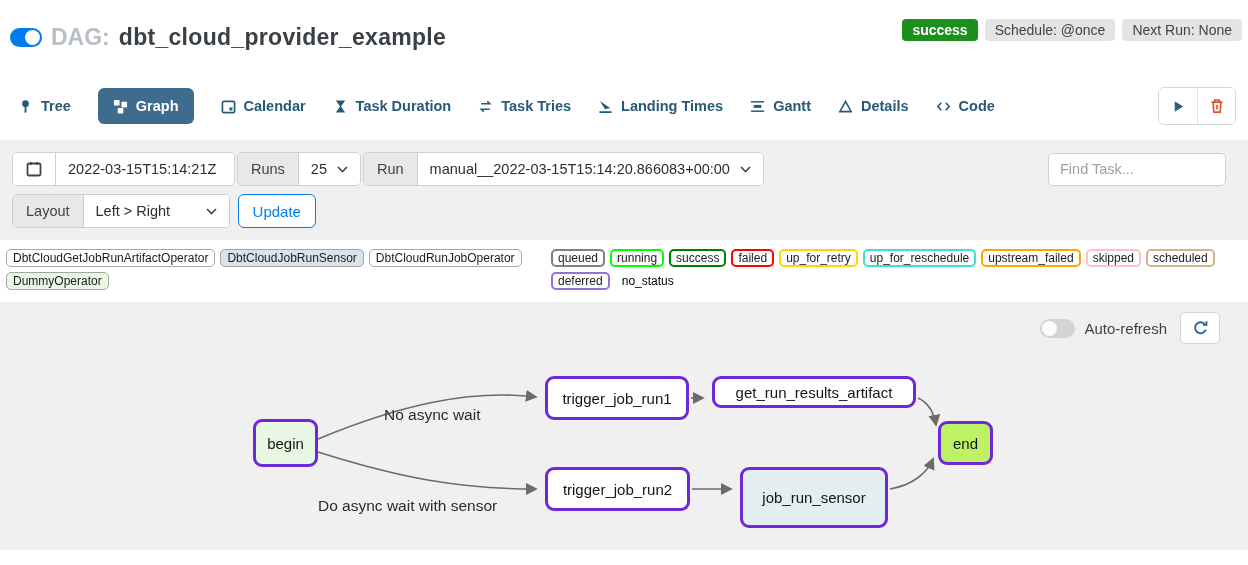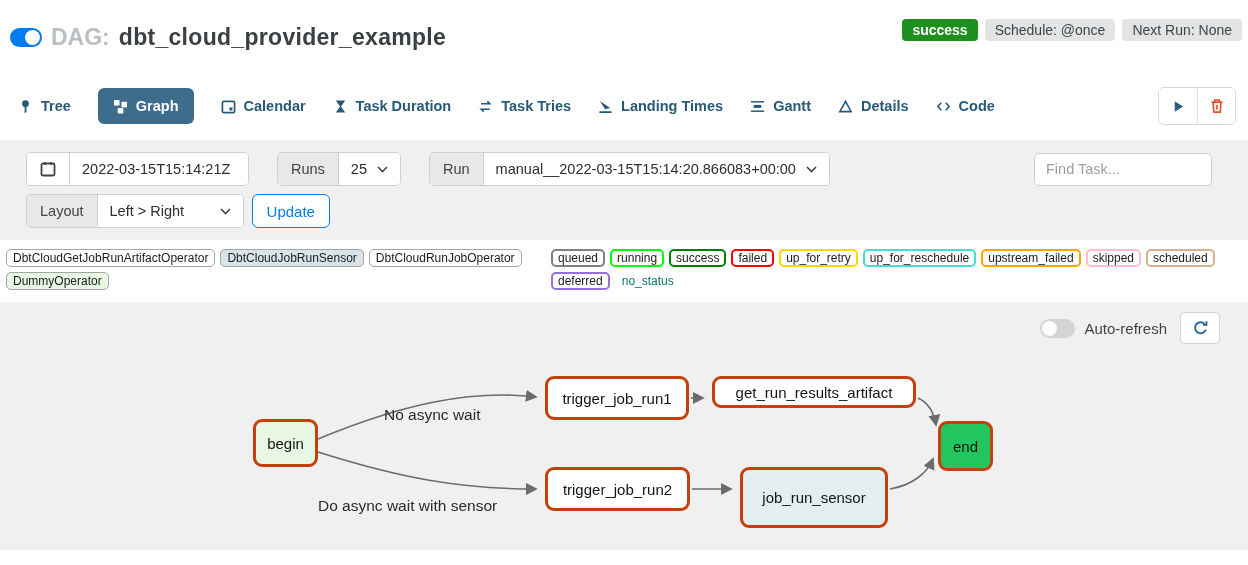--- a/index.html
+++ b/index.html
@@ -19,25 +19,25 @@
   
   .tabbar { display:flex; align-items:center; gap:27px; padding:0 12px 0 18px; margin-top:35px; height:38px; }
   .tab { display:flex; align-items:center; gap:8px; color:#265a78; font-size:14.5px; font-weight:600; cursor:pointer; white-space:nowrap; }
   .tab svg { width:15px; height:15px; flex:0 0 auto; }
   .tab.active { background:#3d6c8c; color:#fff; padding:10px 15px; border-radius:6px; }
   .actions { margin-left:auto; display:flex; border:1px solid #d7d7d7; border-radius:6px; overflow:hidden; background:#fff; }
   .action-btn { width:38px; height:36px; display:flex; align-items:center; justify-content:center; cursor:pointer; background:#fff; border:none; }
   .action-btn + .action-btn { border-left:1px solid #e2e2e2; }
 
   
-  .filter-panel { background:#f0f0f1; margin-top:15px; padding:12px 26px; }
+  .filter-panel { background:#f0f0f1; margin-top:15px; padding:12px 12px; }
   .frow { display:flex; align-items:center; }
   .frow + .frow { margin-top:8px; }
   .igroup { display:flex; align-items:stretch; border:1px solid #cdd0d2; border-radius:5px; overflow:hidden; background:#fff; height:34px; }
-  .igroup + .igroup { margin-left:28px;text-align:right; }
+  .igroup + .igroup { margin-left:2px;text-align:right; }
   .addon { background:#e8e8e9; display:flex; align-items:center; padding:0 13px; font-size:14.5px; color:#3f4447; border-right:1px solid #cdd0d2; }
   .addon.white { background:#fff; }
   .seg { background:#fff; display:flex; align-items:center; gap:10px; padding:0 12px; font-size:14.5px; color:#2b2f33; cursor:pointer; }
   .seg.date { width:178px; }
   .chev { flex:0 0 auto; }
   .find-task { margin-left:auto; margin-right:10px; width:178px; height:33px; border:1px solid #cdd0d2; border-radius:5px; padding:0 11px; font-size:14.5px; color:#3f4447; font-family:"Liberation Sans",sans-serif; background:#fff; }
   .find-task::placeholder { color:#9aa0a4; }
   .update-btn { margin-left:8px; height:34px; padding:0 14px; border:1.5px solid #017cee; color:#017cee; background:#fff; border-radius:6px; font-size:15px; cursor:pointer; font-family:"Liberation Sans",sans-serif; }
 
   
@@ -45,30 +45,30 @@
   .legend-col { display:flex; flex-direction:column; gap:5px; }
   .ops-col { width:545px;justify-content:space-between; }
   .lrow { display:flex; gap:5px; align-items:center; }
   .op-badge { border:1px solid #a5a5a5; border-radius:5px; padding:1px 6px; font-size:12px; color:#1c1c1c; background:#fff; white-space:nowrap; }
   .op-sensor { background:#d9e3ea; }
   .op-dummy  { background:#e8f7e4; }
   .st-badge { border:2px solid; border-radius:5px; padding:0 5px; font-size:12px; color:#1c1c1c; background:#fff; white-space:nowrap; }
   .st-queued{border-color:#808080}.st-running{border-color:#00ff00}.st-success{border-color:#008000}
   .st-failed{border-color:#ff0000}.st-up_for_retry{border-color:#ffd700}.st-up_for_reschedule{border-color:#40e0d0}
   .st-upstream_failed{border-color:#ffa500}.st-skipped{border-color:#ffc0cb}.st-scheduled{border-color:#d2b48c}
-  .st-deferred{border-color:#9370db}.st-no_status{border-color:transparent; color:#0f766e}
+  .st-deferred{border-color:#9370db}.st-no_status{border-color:transparent; color:#000000}
 
   
   .graph { position:relative; background:#f0f0f1; height:248px; margin-top:6px; }
   .edges { position:absolute; left:0; top:0; width:1248px; height:248px; }
-  .node { position:absolute; display:flex; align-items:center; justify-content:center; border:3px solid #c2410c; border-radius:9px; font-size:15px; color:#141414; background:#fff; cursor:pointer; white-space:nowrap; }
+  .node { position:absolute; display:flex; align-items:center; justify-content:center; border:3px solid #6d28d9; border-radius:9px; font-size:15px; color:#141414; background:#fff; cursor:pointer; white-space:nowrap; }
   #n-begin    { left:253px; top:117px; width:65px;  height:48px; background:#e8f7e4; }
   #n-run1     { left:545px; top:74px;  width:144px; height:44px; }
   #n-artifact { left:712px; top:74px;  width:204px; height:32px; }
-  #n-end      { left:938px; top:119px; width:55px;  height:50px; background:#22c55e; }
+  #n-end      { left:938px; top:119px; width:55px;  height:44px; background:#bef264; }
   #n-run2     { left:545px; top:165px; width:145px; height:44px; }
   #n-sensor   { left:740px; top:165px; width:148px; height:61px; background:#e3eef1; }
   .edge-label { position:absolute; font-size:15.5px; color:#2b2b2b; white-space:nowrap; }
   #el-0 { left:384px; top:104px; }
   #el-1 { left:318px; top:195px; }
 
   .autorefresh { position:absolute; top:10px; right:28px; display:flex; align-items:center; gap:9px; }
   .toggle-off { width:35px; height:19px; border-radius:10px; background:#d4d4d4; position:relative; cursor:pointer; }
   .toggle-off .knob { position:absolute; left:2px; top:2px; width:15px; height:15px; border-radius:50%; background:#fcfcfc; }
   .ar-label { font-size:15px; color:#3f4447; }

